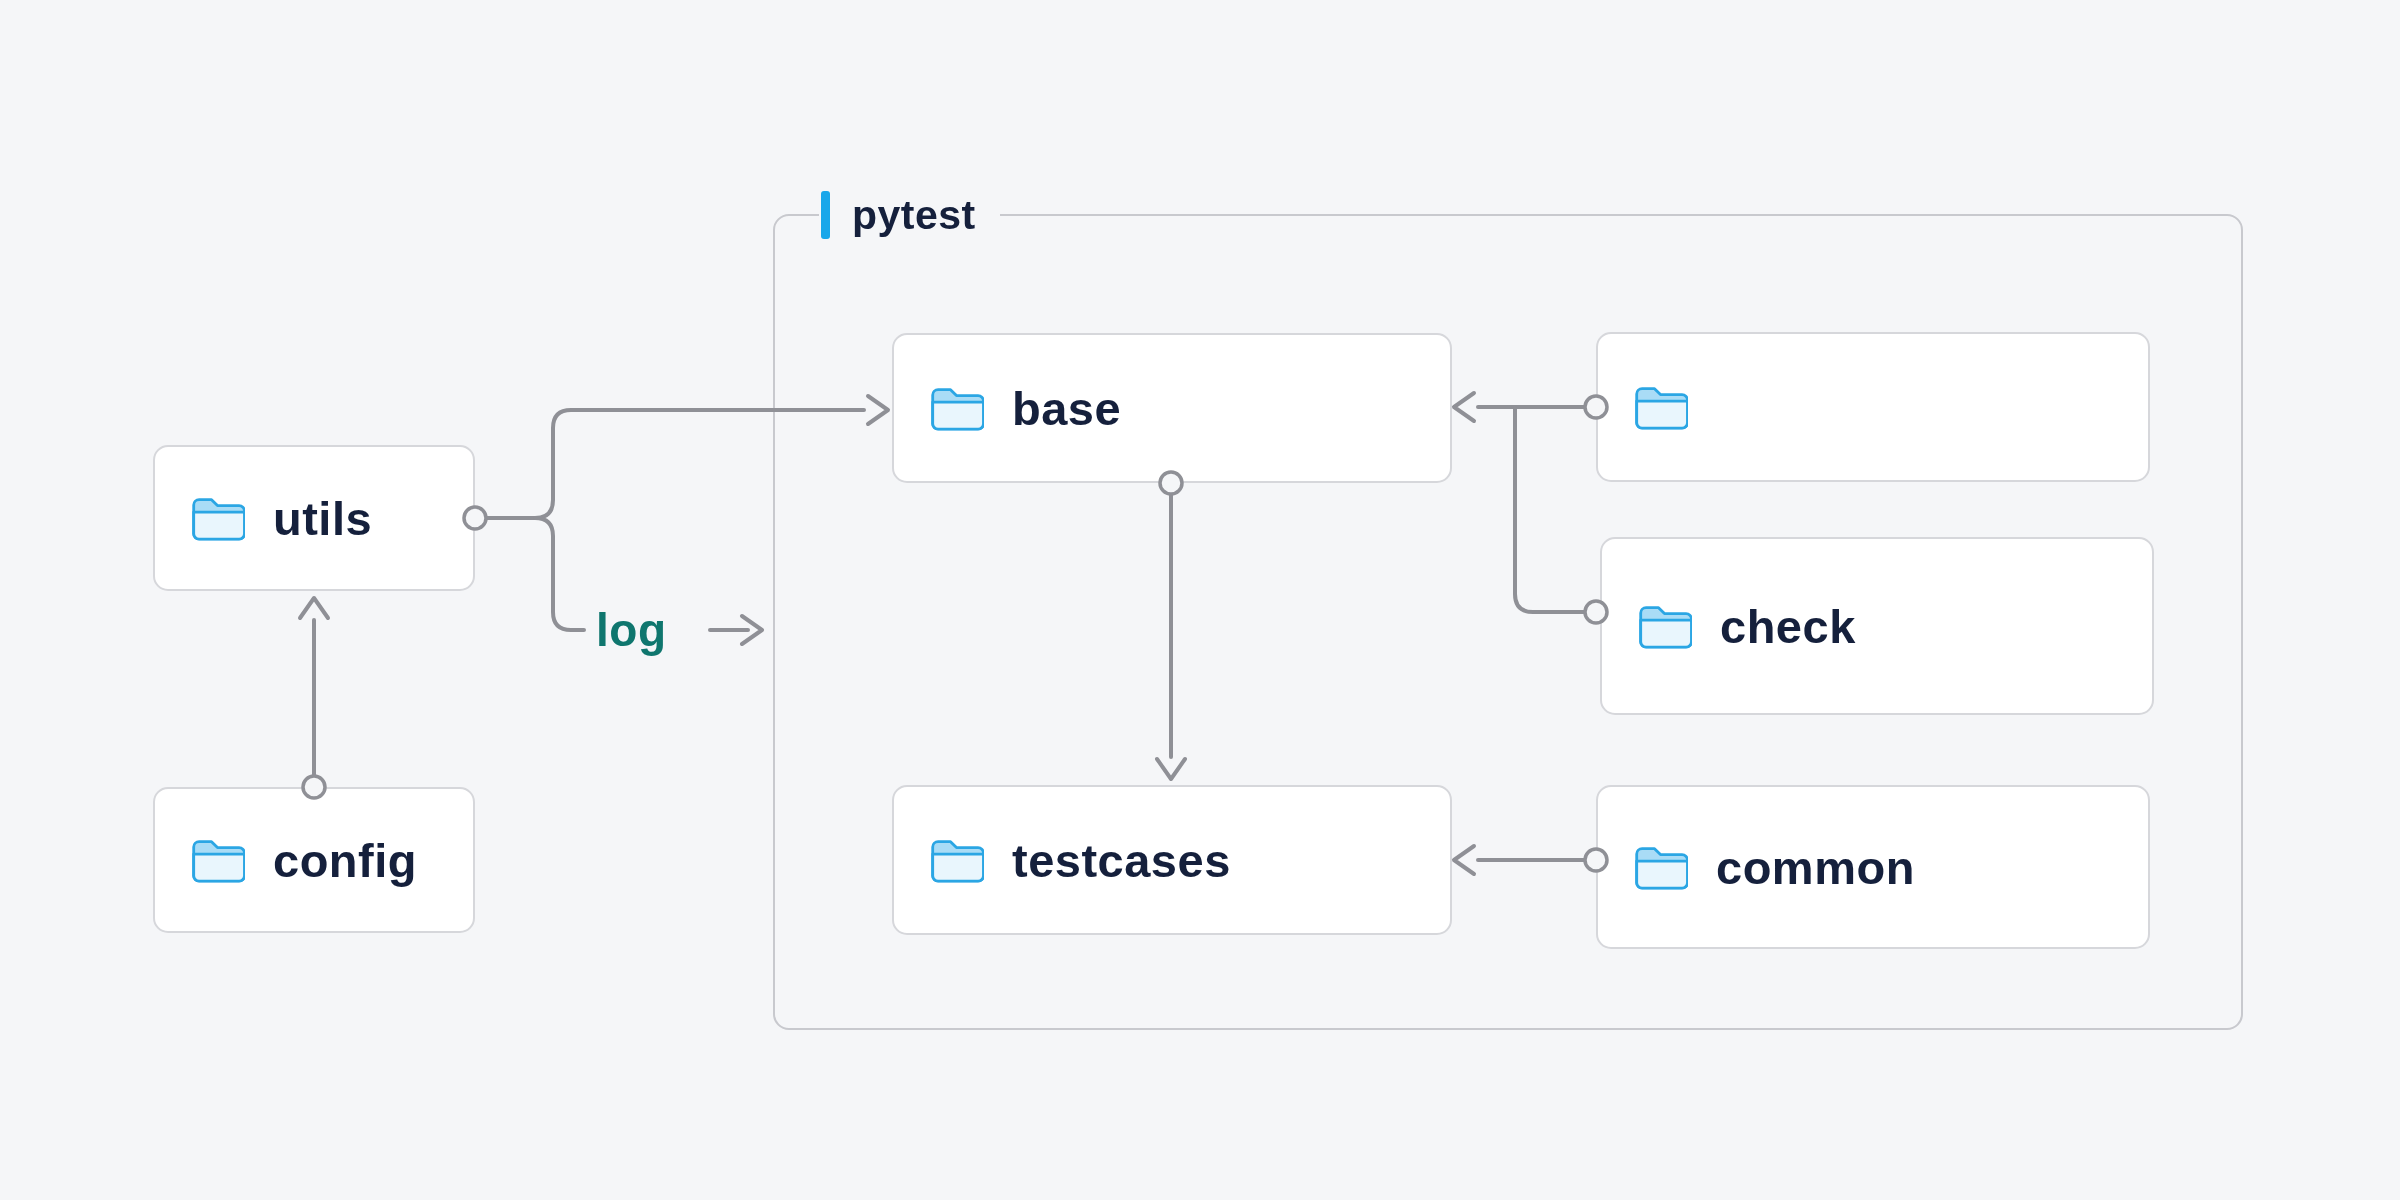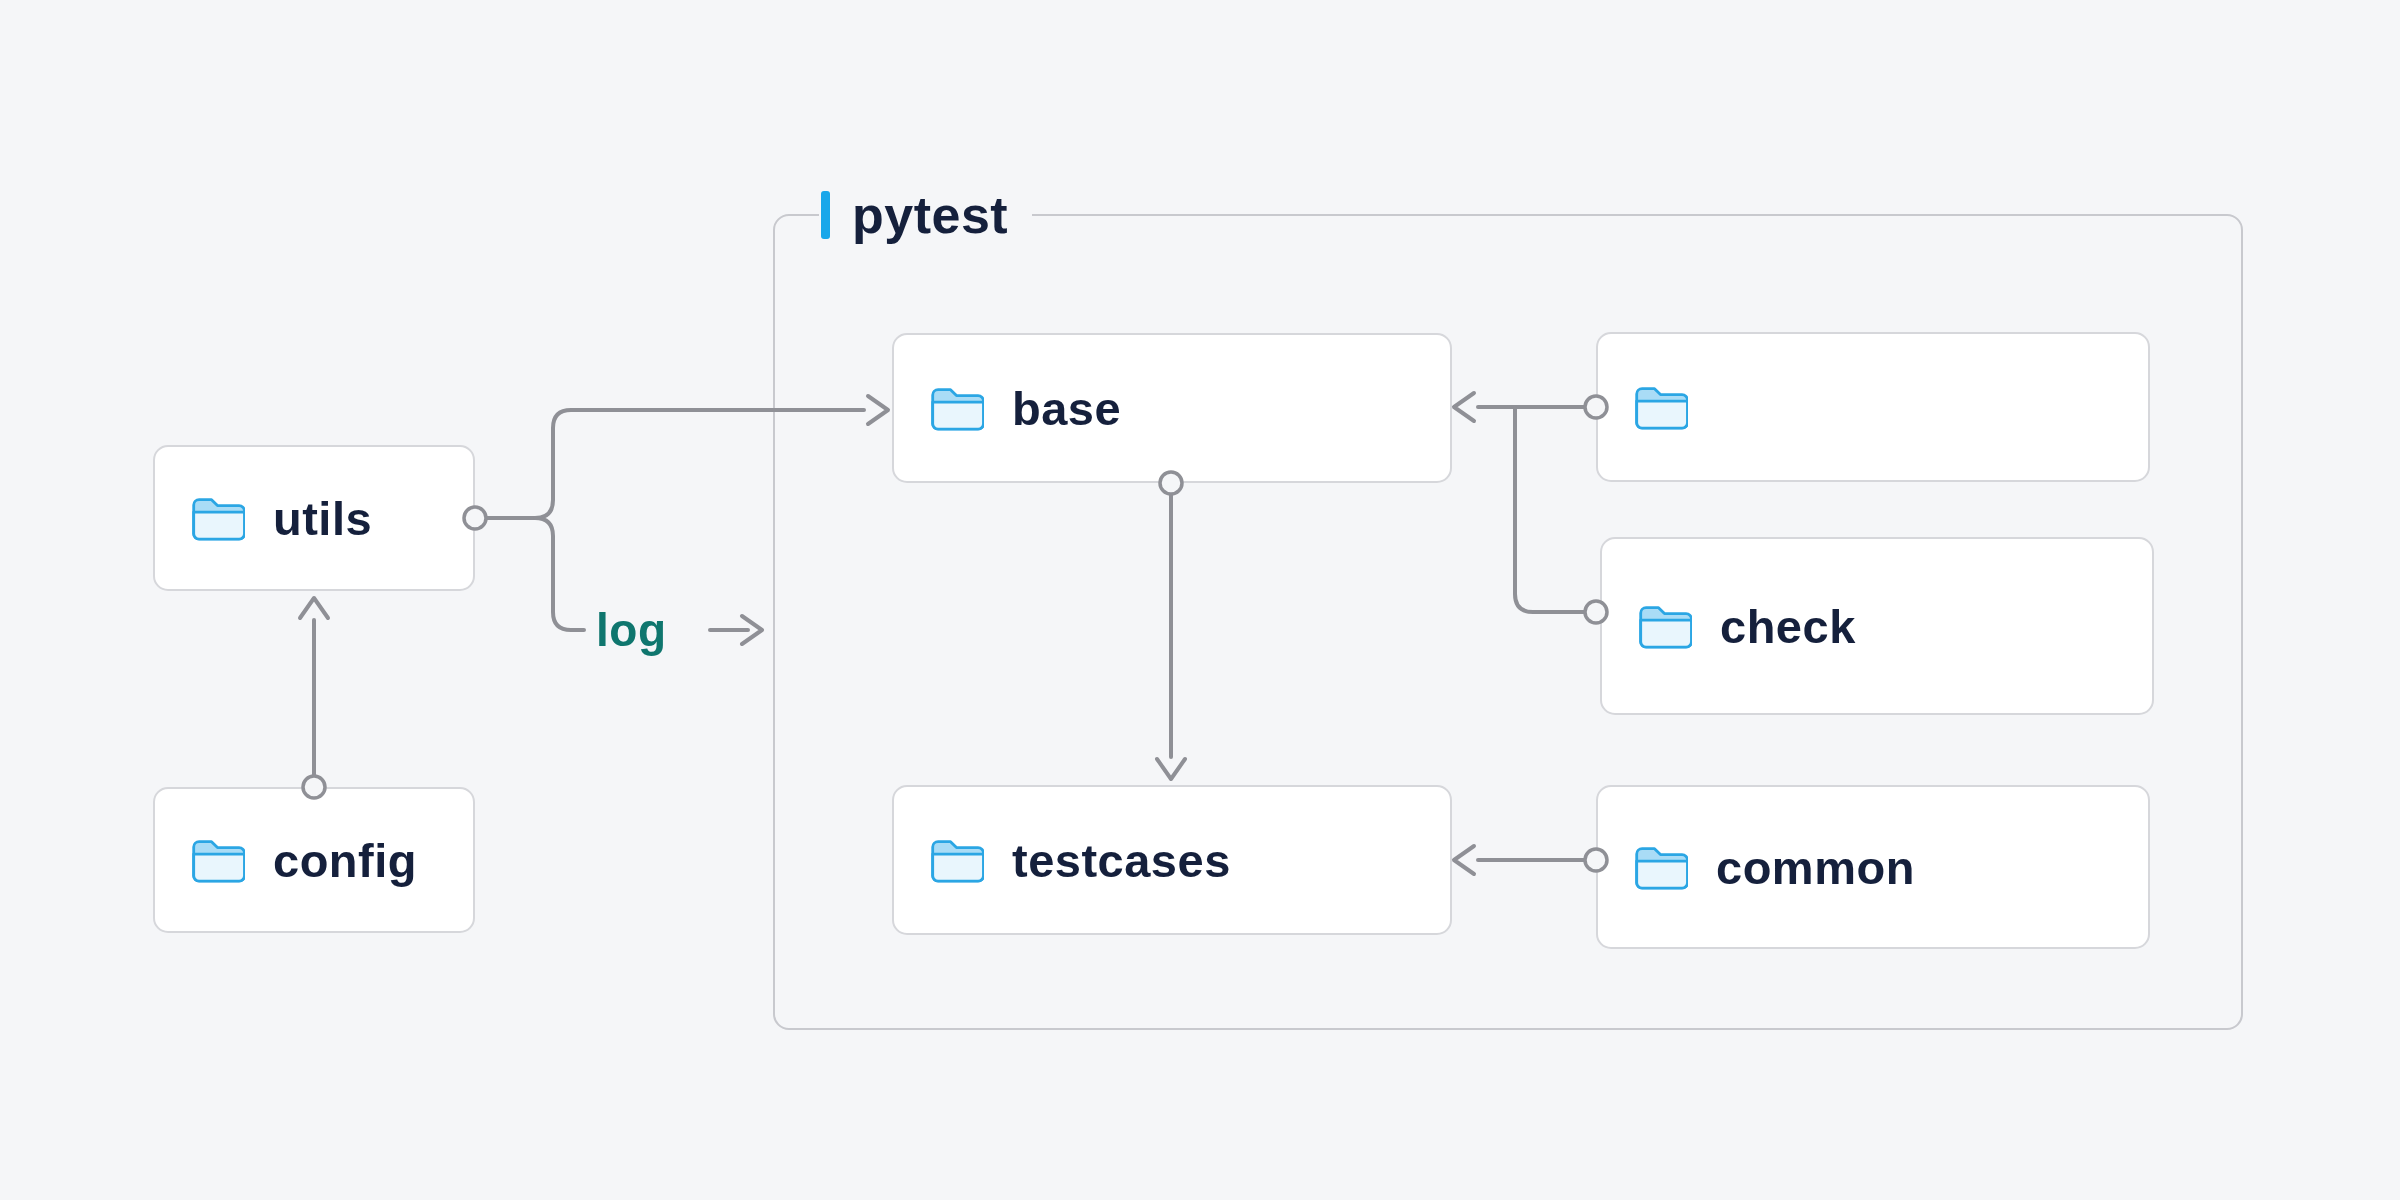--- a/index.html
+++ b/index.html
@@ -31,21 +31,21 @@
     gap: 22px;
     background: #f5f6f8;
     padding: 0 24px 0 2px;
   }
   .group-label .accent-bar {
     width: 9px; height: 48px;
     background: #19a7ea;
     border-radius: 3px;
   }
   .group-label .group-label-text {
-    font-size: 52px;
+    font-size: 41px;
     font-weight: 700;
     color: #15203c;
     letter-spacing: 0.5px;
   }
   
   .node {
     position: absolute;
     background: #ffffff;
     border: 2.5px solid #d6d7db;
     border-radius: 15px;

